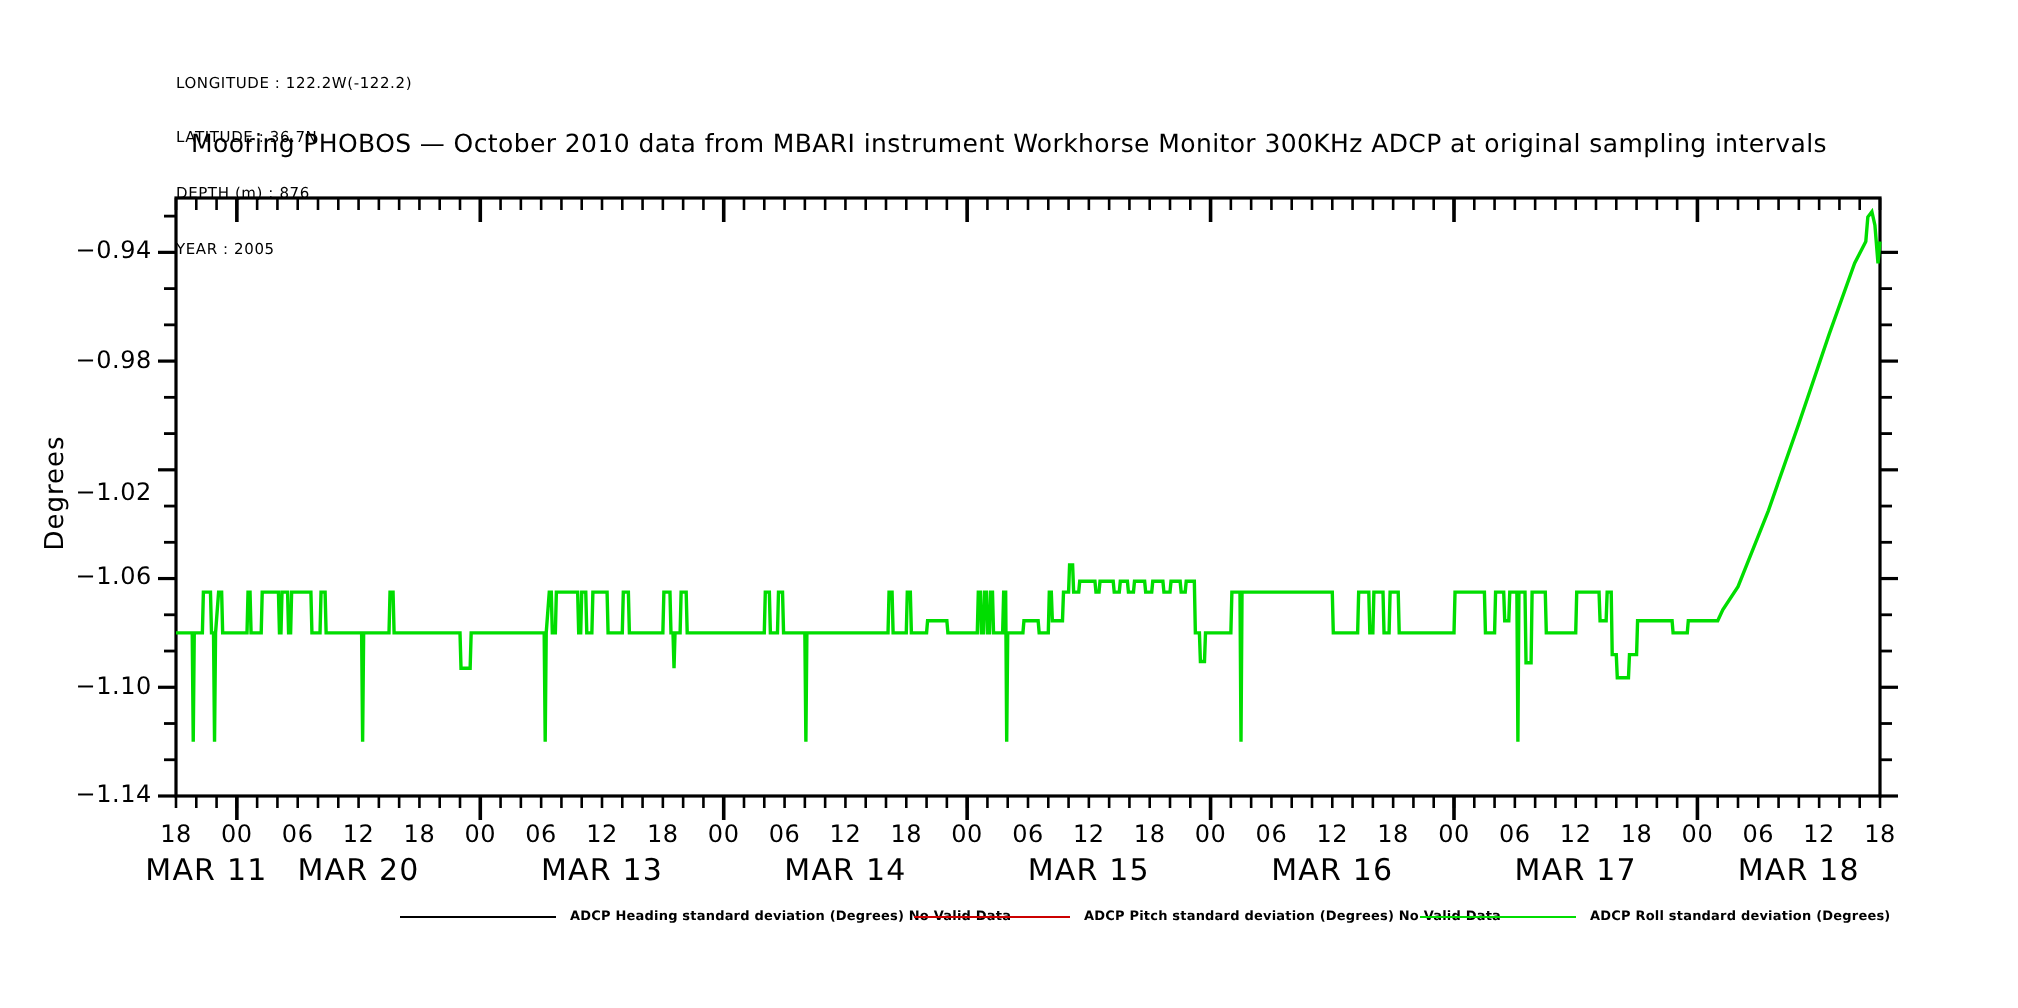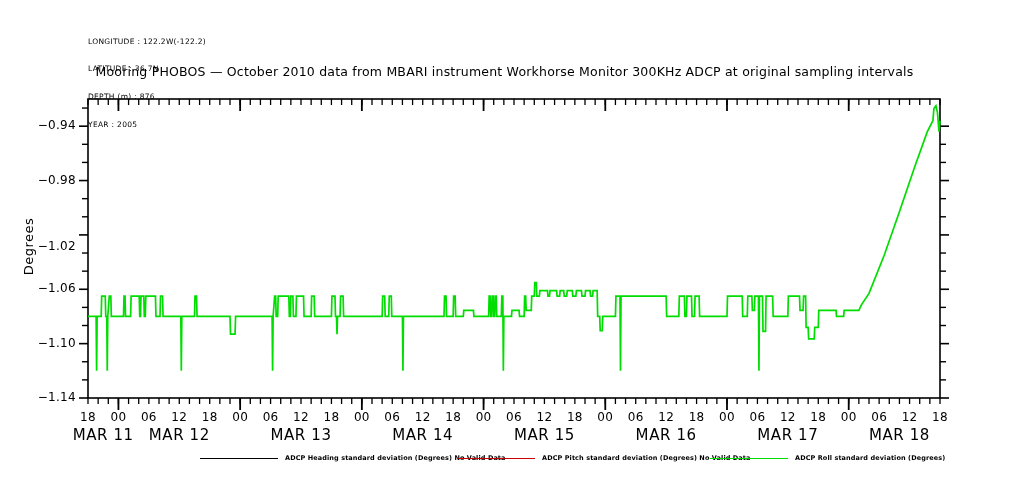--- a/index.html
+++ b/index.html
@@ -308,21 +308,21 @@
     <div class="xtick-hour" style="left: 676.571px; top: 410px;">18</div>
     <div class="xtick-hour" style="left: 707px; top: 410px;">00</div>
     <div class="xtick-hour" style="left: 737.429px; top: 410px;">06</div>
     <div class="xtick-hour" style="left: 767.857px; top: 410px;">12</div>
     <div class="xtick-hour" style="left: 798.286px; top: 410px;">18</div>
     <div class="xtick-hour" style="left: 828.714px; top: 410px;">00</div>
     <div class="xtick-hour" style="left: 859.143px; top: 410px;">06</div>
     <div class="xtick-hour" style="left: 889.571px; top: 410px;">12</div>
     <div class="xtick-hour" style="left: 920px; top: 410px;">18</div>
     <div class="xtick-day" style="left: 48.2143px; top: 426px;">MAR 11</div>
-    <div class="xtick-day" style="left: 124.286px; top: 426px;">MAR 12</div>
+    <div class="xtick-day" style="left: 124.286px; top: 426px;">MAR 20</div>
     <div class="xtick-day" style="left: 246px; top: 426px;">MAR 13</div>
     <div class="xtick-day" style="left: 367.714px; top: 426px;">MAR 14</div>
     <div class="xtick-day" style="left: 489.429px; top: 426px;">MAR 15</div>
     <div class="xtick-day" style="left: 611.143px; top: 426px;">MAR 16</div>
     <div class="xtick-day" style="left: 732.857px; top: 426px;">MAR 17</div>
     <div class="xtick-day" style="left: 844.429px; top: 426px;">MAR 18</div>
   </div>
 
 <div class="legend" id="legend-block">
     <div class="legend-item" style="left: 200px;">

